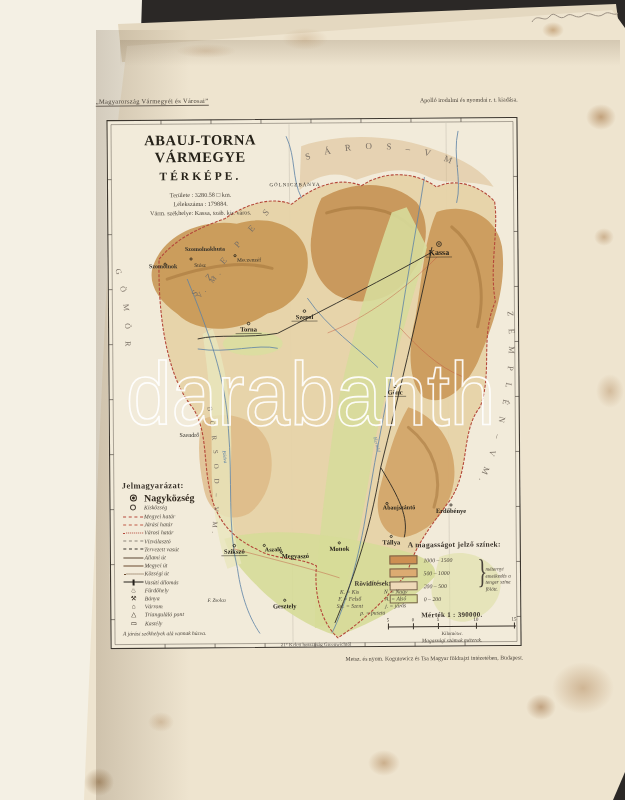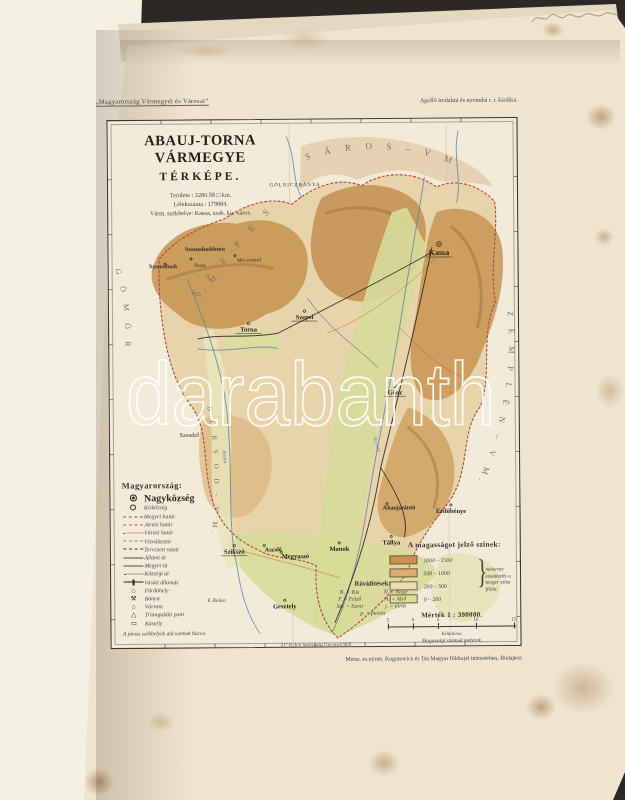--- a/index.html
+++ b/index.html
@@ -279,21 +279,21 @@
       <div class="t1">ABAUJ-TORNA VÁRMEGYE</div>
       <div class="t2">TÉRKÉPE.</div>
       <div class="tdetails">
         <div>Területe : 3280.58 □ km.</div>
         <div>Lélekszáma : 179884.</div>
         <div>Várm. székhelye: Kassa, szab. kir. város.</div>
       </div>
     </div>
 
     <div class="legend">
-      <div class="lg-title">Magyarország:</div>
+      <div class="lg-title">Jelmagyarázat:</div>
       <div class="lg-row big">
           <span class="lg-sym">
             <span class="sym-town"></span>
           </span>
           <span class="lg-lab big">Nagyközség</span>
         </div>
       <div class="lg-row big">
           <span class="lg-sym">
             <span class="sym-vil"></span>
           </span>

